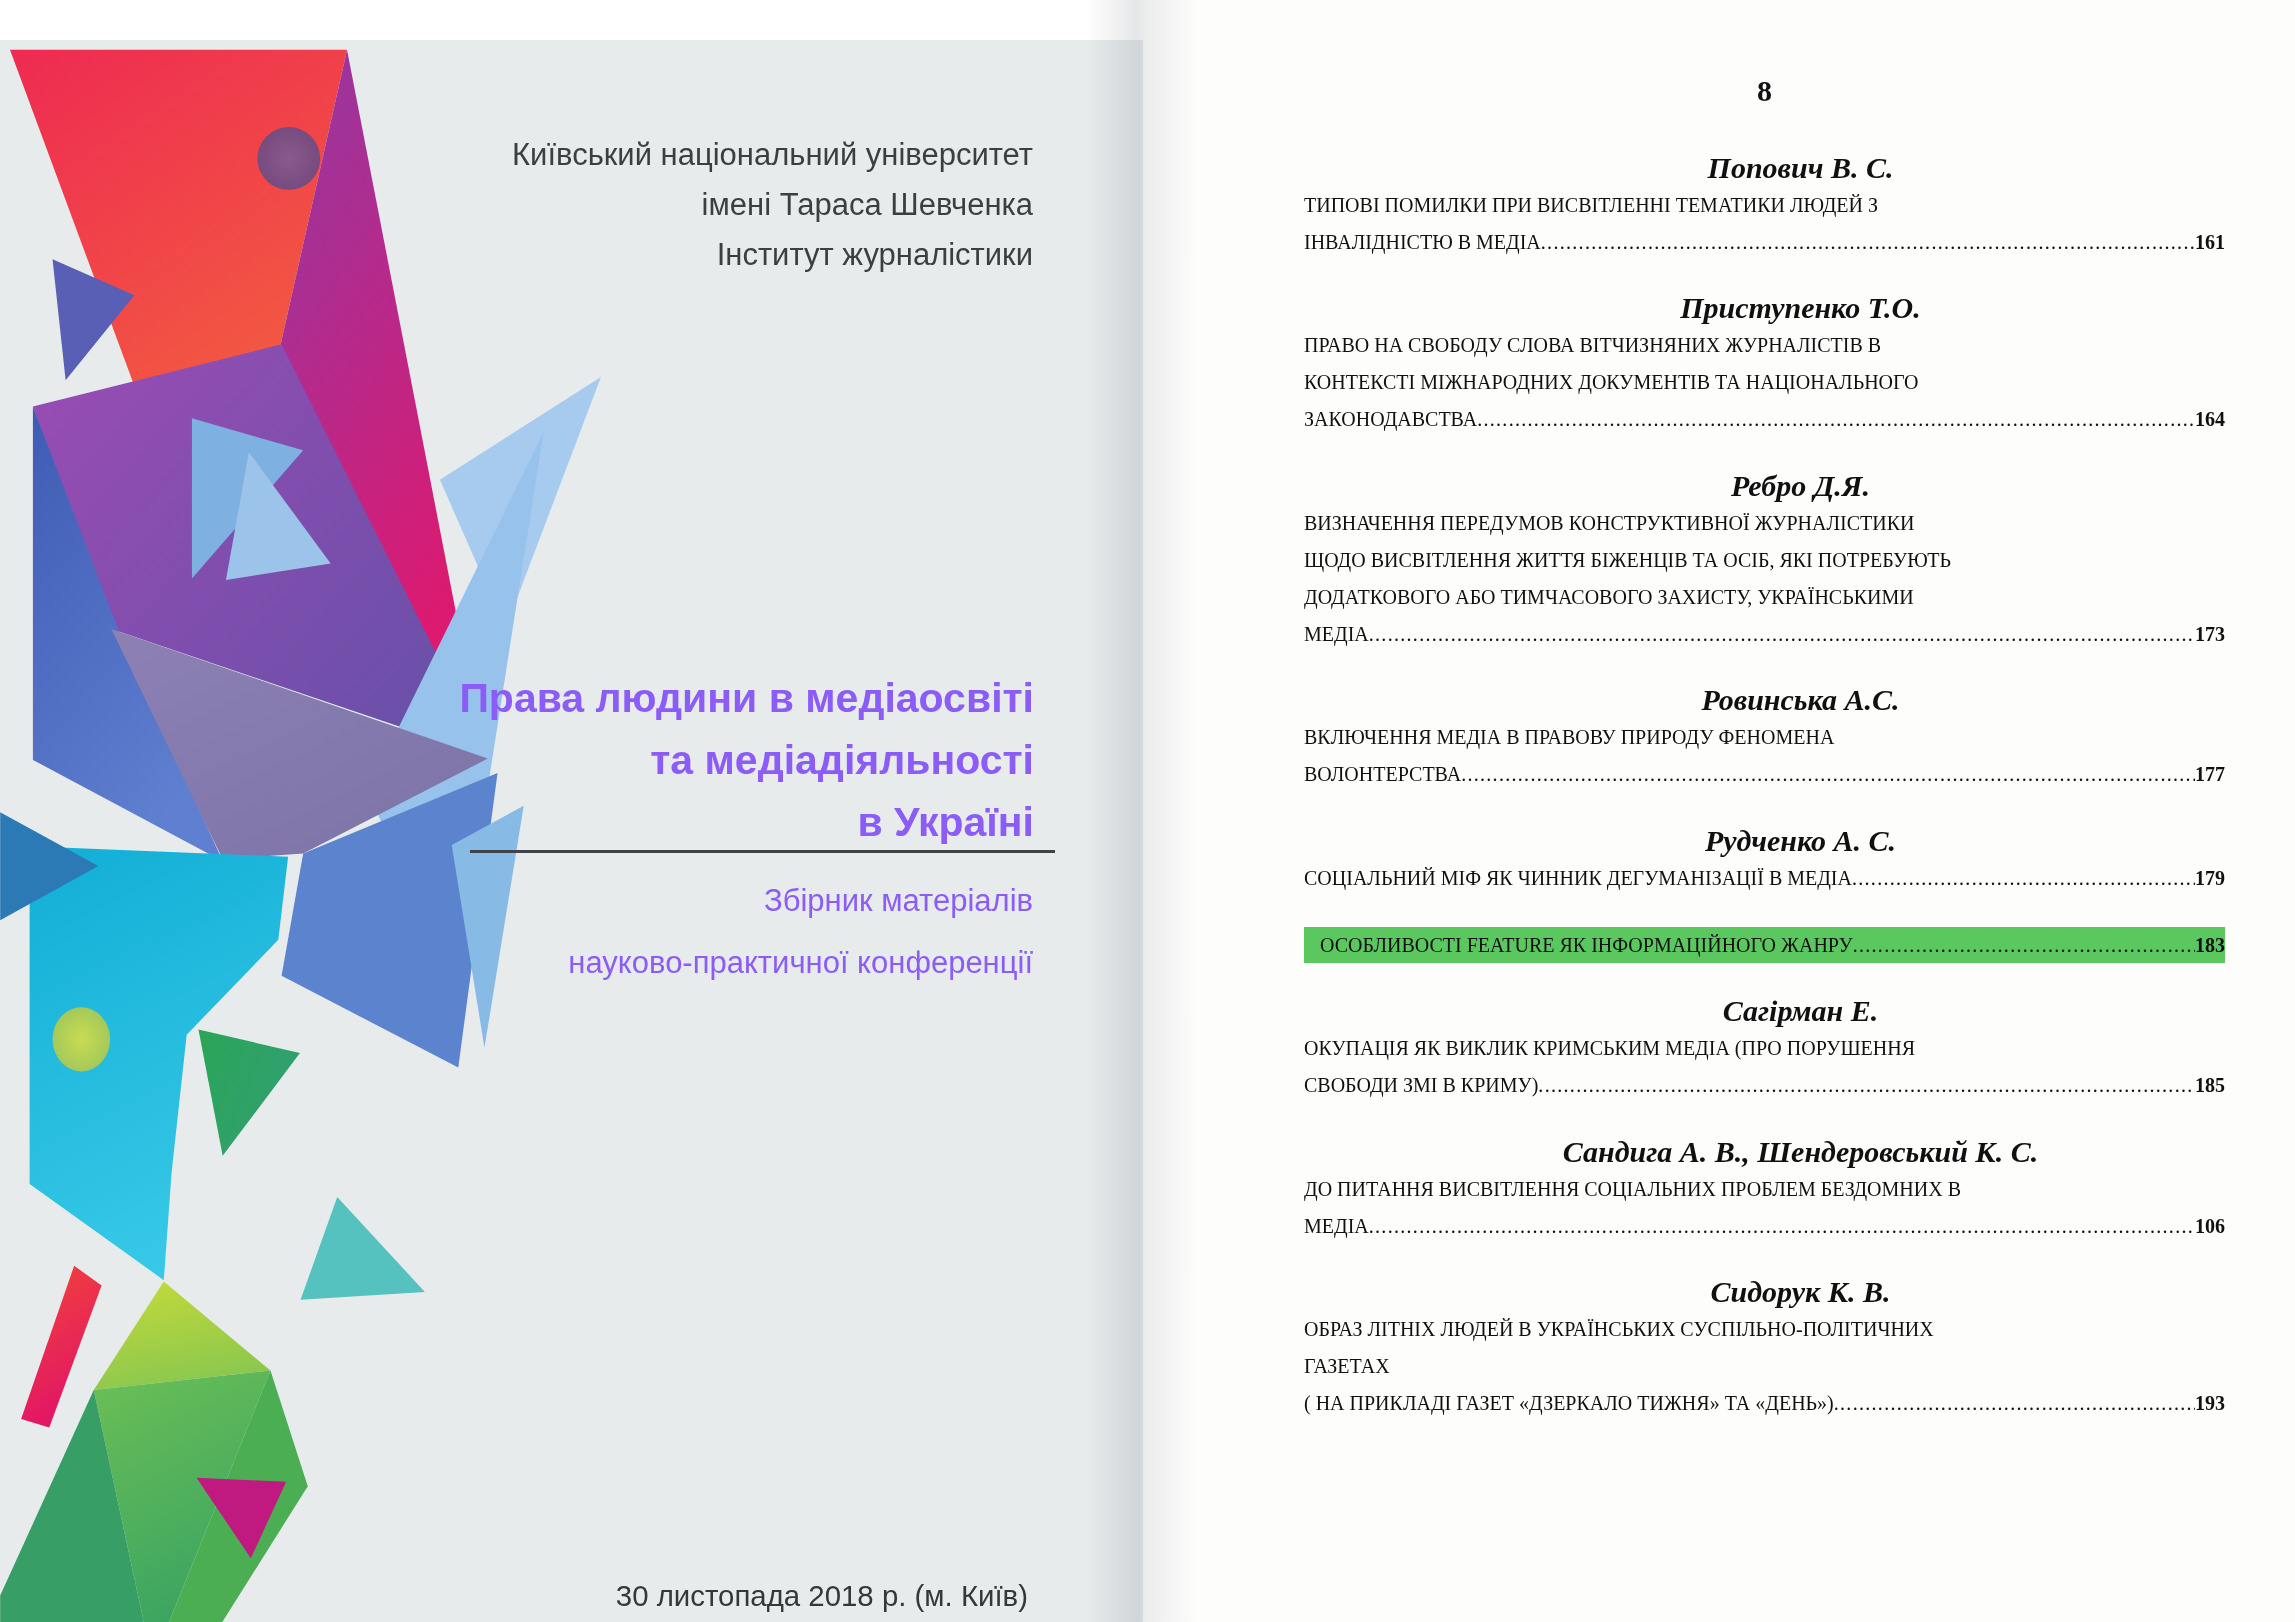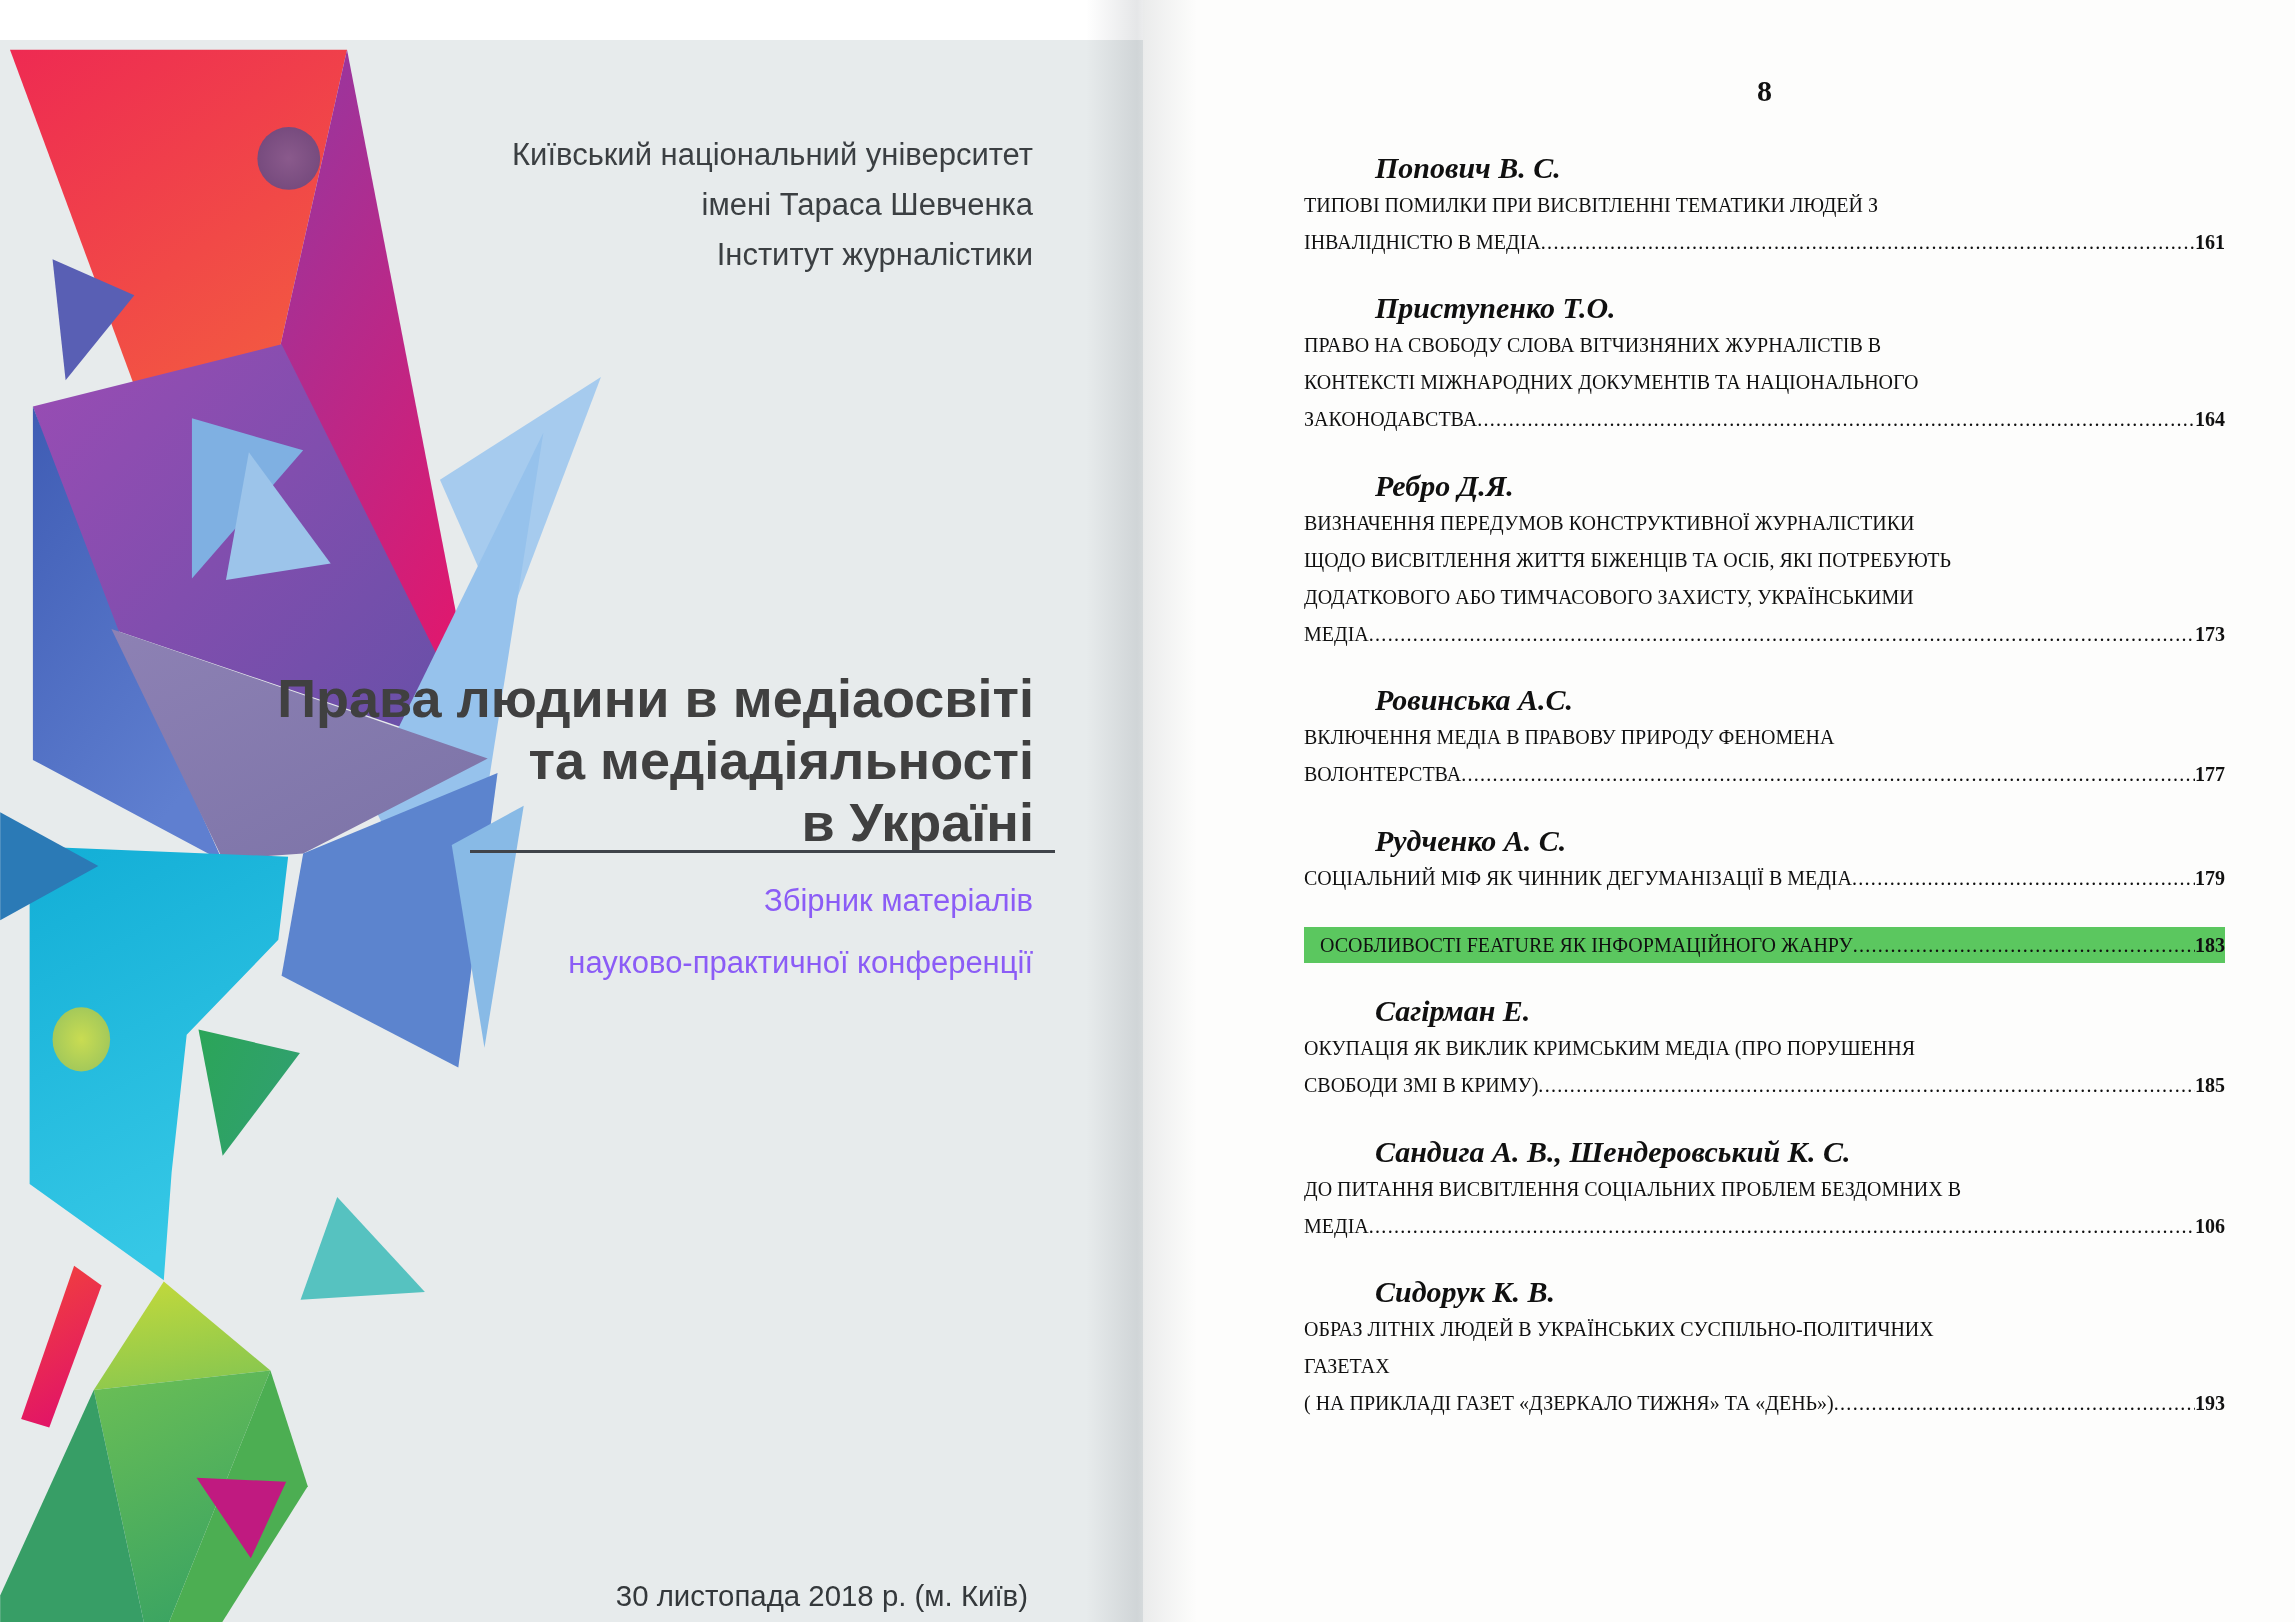--- a/index.html
+++ b/index.html
@@ -5,37 +5,37 @@
   html,body{margin:0;padding:0;background:#ffffff;}
   body{width:2295px;height:1623px;position:relative;}
   .spread{position:absolute;left:0;top:0;width:2295px;height:1623px;background:#ffffff;overflow:hidden;font-family:"Liberation Serif",serif;}
 
   
   .cover{position:absolute;left:0;top:0;width:1143px;height:1623px;background:#e7ebec;overflow:hidden;margin-top:40px;}
   .cover svg{position:absolute;left:0;top:0;}
   .cover-header{position:absolute;top:90px;left:0;right:110px;text-align:right;
     font-family:"Liberation Sans",sans-serif;font-size:31px;line-height:50px;color:#3b3f42;}
   .cover-title{position:absolute;top:627px;left:0;right:109px;text-align:right;
-    font-family:"Liberation Sans",sans-serif;font-weight:bold;font-size:54px;line-height:62px;color:#404040;}
+    font-family:"Liberation Sans",sans-serif;font-weight:bold;font-size:41px;line-height:62px;color:#8b5cf6;}
   .title-rule{position:absolute;top:810px;left:470px;width:585px;height:3.3px;background:#40444a;}
   .cover-subtitle{position:absolute;top:830px;left:0;right:110px;text-align:right;
     font-family:"Liberation Sans",sans-serif;font-size:31px;line-height:62px;color:#8b5cf6;}
   .cover-date{position:absolute;top:1539px;left:0;right:115px;text-align:right;
     font-family:"Liberation Sans",sans-serif;font-size:29.4px;color:#34383b;}
 
   
   .gutter{position:absolute;left:1086px;top:0;width:111px;height:1623px;pointer-events:none;
     background:linear-gradient(90deg,rgba(0,0,0,0) 0%,rgba(55,65,75,0.13) 46%,rgba(55,65,75,0.09) 53%,rgba(0,0,0,0) 100%);}
 
   
   .page-right{position:absolute;left:1143px;top:0;width:1153px;height:1623px;background:#fdfdfc;color:#101010;}
   .toc-wrap{position:absolute;left:160px;top:73px;width:923px;}
   .pageno{font-size:30px;line-height:36px;margin:0 0 41px 0;text-align:center;font-weight:bold;}
   .entry{margin:0 0 29.4px 0;overflow:hidden;}
-  .author{font-weight:bold;font-style:italic;font-size:30px;line-height:36px;margin:0;text-indent:72px;white-space:nowrap;}
+  .author{font-weight:bold;font-style:italic;font-size:30px;line-height:36px;margin:0;text-indent:72px;white-space:nowrap;text-align:center;}
   .tline{font-size:20px;line-height:36px;margin:1px;white-space:nowrap;}
   .last{display:flex;align-items:baseline;}
   .last .txt{white-space:nowrap;}
   .last .dots{flex:1 1 auto;overflow:hidden;white-space:nowrap;letter-spacing:1.3px;}
   .last .pg{font-weight:bold;white-space:nowrap;}
   .hlspan{background:var(--hl,#5bc75f);padding:0 6.5px 0 1.3px;}
   .hl-line{background:var(--hl,#5bc75f);padding-left:16px;}
 </style>
 </head>
 <body>

